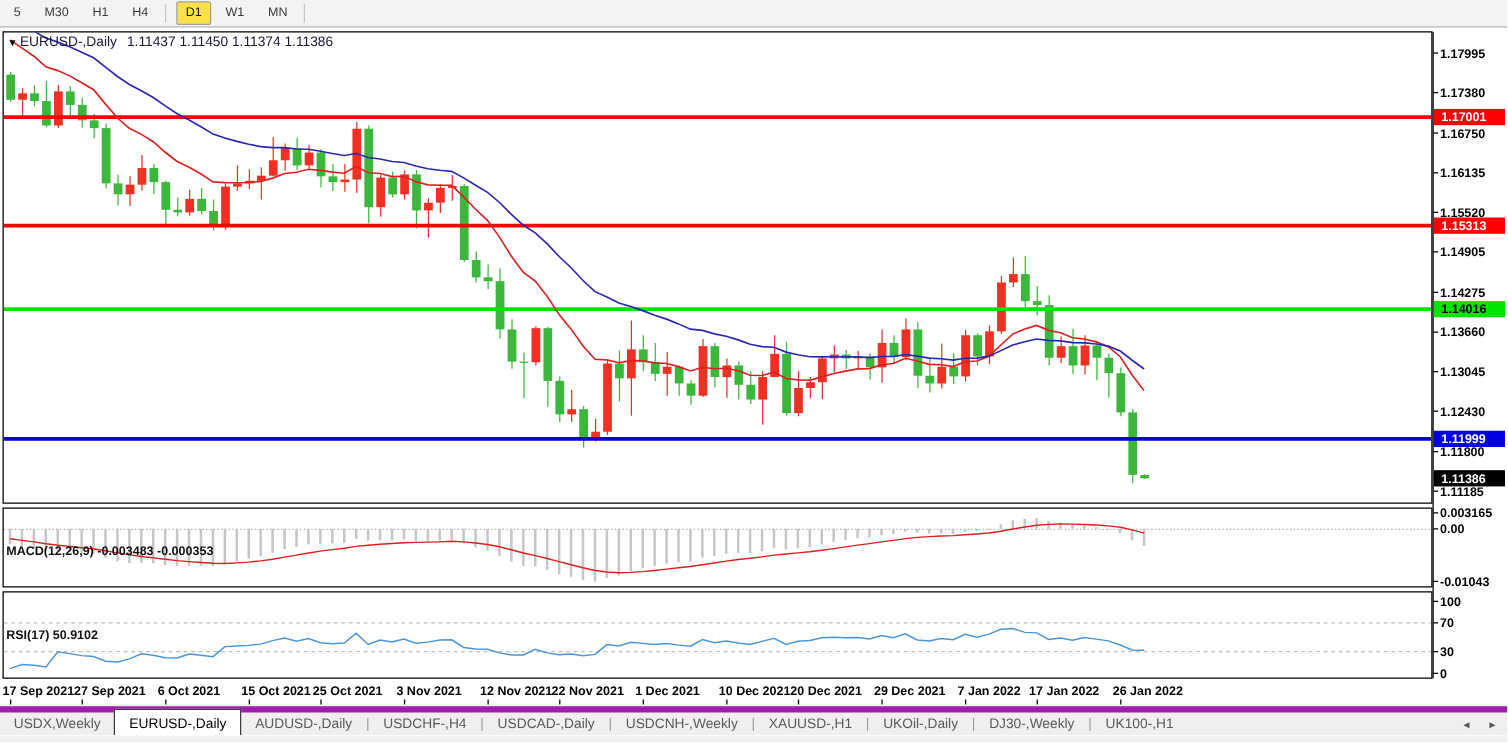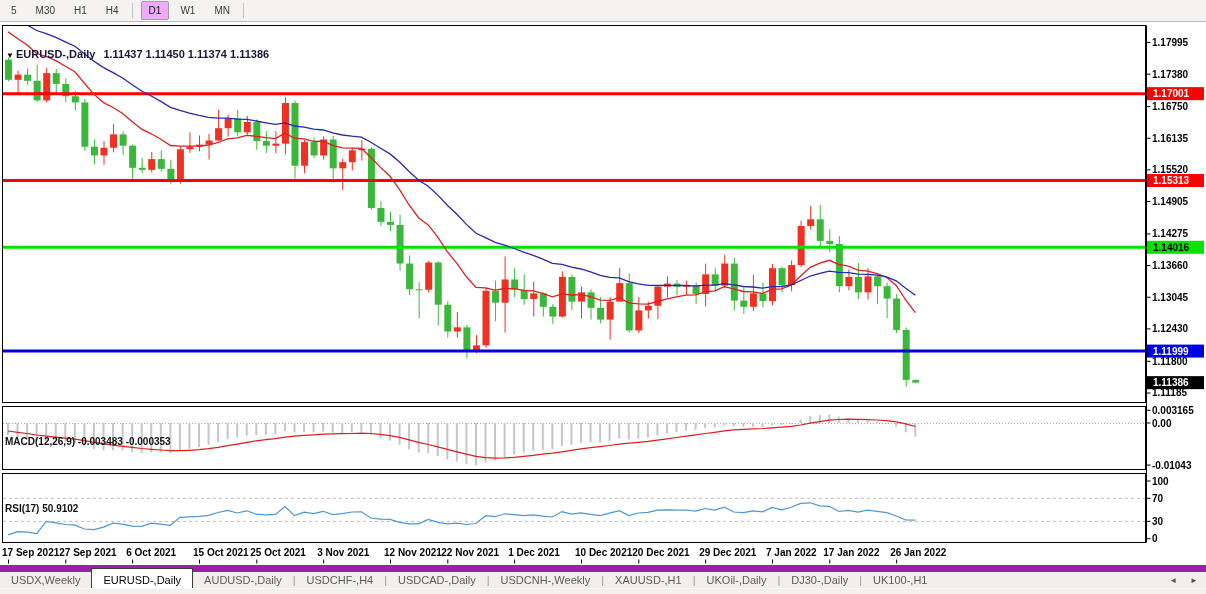--- a/index.html
+++ b/index.html
@@ -3,28 +3,28 @@
 <meta charset="utf-8">
 <style>
   html,body{margin:0;padding:0;background:#fff;}
   .app{position:relative;width:1206px;height:594px;overflow:hidden;background:#fff;
        font-family:"Liberation Sans",sans-serif;}
   svg#gfx{position:absolute;left:0;top:0;}
   .toolbar{position:absolute;left:0;top:0;width:1206px;height:22px;background:#f4f3f1;
            border-bottom:1px solid #b9b9b9;display:flex;align-items:center;box-sizing:border-box;z-index:3;}
   .tf-btn{height:17px;line-height:17px;padding:0 7px;margin-left:3px;font-size:10px;color:#3a3a3a;
           border:1px solid transparent;border-radius:2px;cursor:default;}
-  .tf-btn.active{background:#f0abfc;border-color:#9f9f9f;color:#111;}
+  .tf-btn.active{background:#fde047;border-color:#9f9f9f;color:#111;}
   .tf-sep{width:1px;height:15px;background:#c6c6c6;margin:0 5px;}
-  .chart-title{position:absolute;left:6px;top:28px;font-size:11px;font-weight:700;color:#17173a;z-index:2;margin-top:20px;}
+  .chart-title{position:absolute;left:6px;top:28px;font-size:11px;font-weight:400;color:#17173a;z-index:2;}
   .chart-title .tri{font-size:8px;color:#000;margin-right:2px;}
   .chart-title .ohlc{margin-left:8px;}
   .panel-label{position:absolute;left:5px;font-size:10px;font-weight:700;color:#111;z-index:2;margin-top:28px;}
   .tabbar{position:absolute;left:0;top:565px;width:1206px;height:23px;background:#f0efed;
-          border-top:7px solid #a21caf;display:flex;align-items:center;box-sizing:border-box;z-index:3;}
+          border-top:5px solid #a21caf;display:flex;align-items:center;box-sizing:border-box;z-index:3;}
   .tab{height:22px;line-height:22px;padding:0 11px;font-size:11px;color:#5a5a5a;white-space:nowrap;cursor:default;}
   .tab.active{background:#fff;border:1px solid #3c3c3c;border-bottom:none;color:#000;height:23px;
               line-height:22px;margin-top:-2px;box-sizing:border-box;}
   .tab-div{color:#9a9a9a;font-size:11px;}
   .tab-arrows{margin-left:auto;margin-right:8px;display:flex;gap:13px;font-size:8px;color:#555;}
   .bottomstrip{position:absolute;left:0;top:588px;width:1206px;height:6px;background:#f2f1ef;
                border-top:1px solid #fbfbfb;z-index:3;}
 </style>
 </head>
 <body>
@@ -465,21 +465,21 @@
       <div class="tab">USDCHF-,H4</div>
       <span class="tab-div">|</span>
       <div class="tab">USDCAD-,Daily</div>
       <span class="tab-div">|</span>
       <div class="tab">USDCNH-,Weekly</div>
       <span class="tab-div">|</span>
       <div class="tab">XAUUSD-,H1</div>
       <span class="tab-div">|</span>
       <div class="tab">UKOil-,Daily</div>
       <span class="tab-div">|</span>
-      <div class="tab">DJ30-,Daily</div>
+      <div class="tab">DJ30-,Weekly</div>
       <span class="tab-div">|</span>
       <div class="tab">UK100-,H1</div>
       <div class="tab-arrows">
         <span>◄</span>
         <span>►</span>
       </div>
     </div>
   <div class="bottomstrip"></div>
 </div>
 

